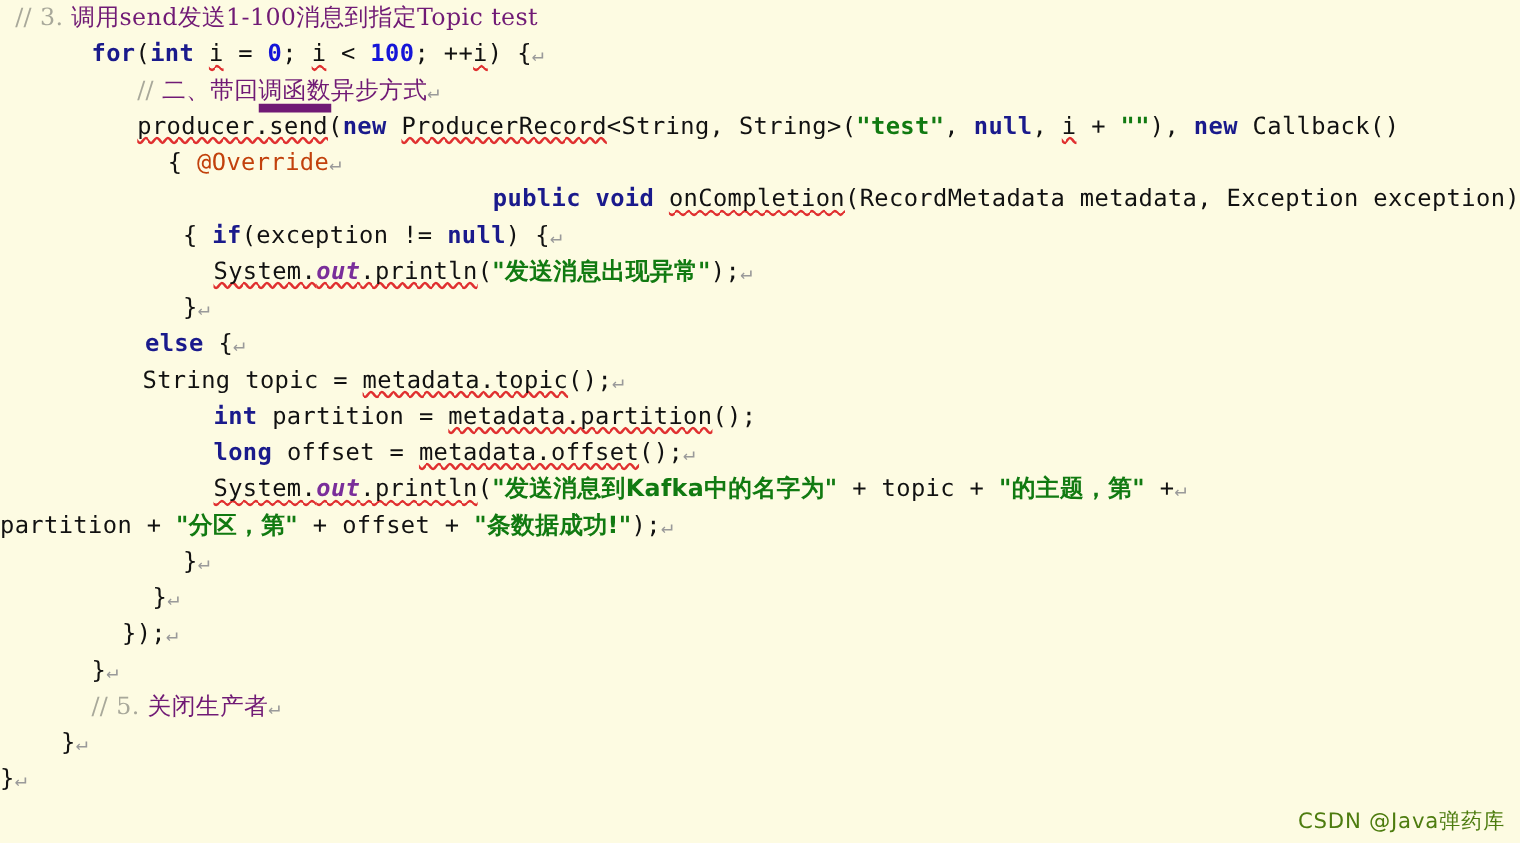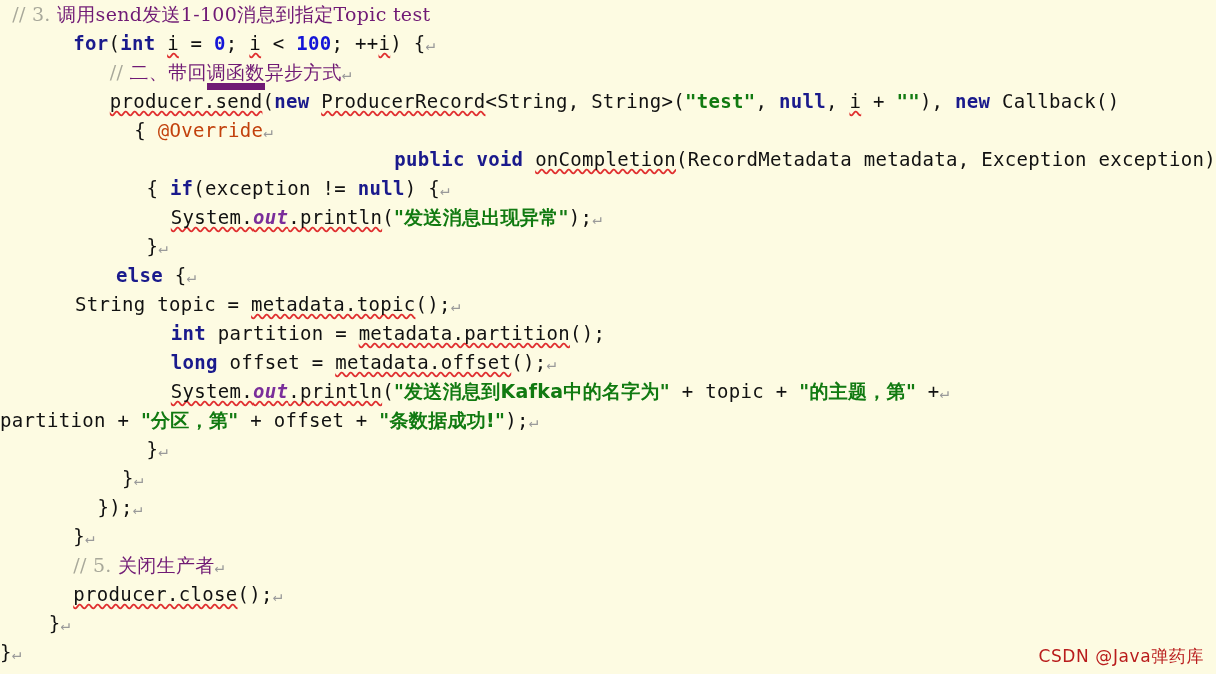--- a/index.html
+++ b/index.html
@@ -54,48 +54,47 @@
     border-bottom: 7px solid #701a75;
     padding-bottom: 0px;
   }
 
   #watermark {
     position: absolute;
     right: 12px;
     bottom: 6px;
     font-family: "DejaVu Sans", sans-serif;
     font-size: 17px;
-    color: #b91c1c;
+    color: #4d7c0f;
     letter-spacing: 0.6px;
     white-space: pre;
   }
 </style>
 </head>
 <body>
 
 <div id="code-canvas">
   <div id="code-lines">
       <div class="code-line" style="padding-left: 12.2px;"><span class="tok-comment">// 3.</span><span class="tok-cncomment"> 调用send发送1-100消息到指定Topic test</span></div>
       <div class="code-line" style="padding-left: 73.2px;"><span class="tok-keyword">for</span><span class="tok-plain">(</span><span class="tok-keyword">int</span><span class="tok-plain"> </span><span class="tok-plain sq-red">i</span><span class="tok-plain"> = </span><span class="tok-number">0</span><span class="tok-plain">; </span><span class="tok-plain sq-red">i</span><span class="tok-plain"> &lt; </span><span class="tok-number">100</span><span class="tok-plain">; ++</span><span class="tok-plain sq-red">i</span><span class="tok-plain">) {</span><span class="tok-crlf">↵</span></div>
       <div class="code-line" style="padding-left: 109.8px;"><span class="tok-comment">// </span><span class="tok-cncomment">二、带回</span><span class="tok-cncomment sq-blue">调函数</span><span class="tok-cncomment">异步方式</span><span class="tok-crlf">↵</span></div>
       <div class="code-line" style="padding-left: 109.8px;"><span class="tok-plain sq-red">producer.send</span><span class="tok-plain">(</span><span class="tok-keyword">new</span><span class="tok-plain"> </span><span class="tok-plain sq-red">ProducerRecord</span><span class="tok-plain">&lt;String, String&gt;(</span><span class="tok-string">"test"</span><span class="tok-plain">, </span><span class="tok-keyword">null</span><span class="tok-plain">, </span><span class="tok-plain sq-red">i</span><span class="tok-plain"> + </span><span class="tok-string">""</span><span class="tok-plain">), </span><span class="tok-keyword">new</span><span class="tok-plain"> Callback()</span></div>
       <div class="code-line" style="padding-left: 134.2px;"><span class="tok-plain">{ </span><span class="tok-annot">@Override</span><span class="tok-crlf">↵</span></div>
       <div class="code-line" style="padding-left: 122px; text-align: right;"><span class="tok-keyword">public void</span><span class="tok-plain"> </span><span class="tok-plain sq-red">onCompletion</span><span class="tok-plain">(RecordMetadata metadata, Exception exception)</span></div>
       <div class="code-line" style="padding-left: 146.4px;"><span class="tok-plain">{ </span><span class="tok-keyword">if</span><span class="tok-plain">(exception != </span><span class="tok-keyword">null</span><span class="tok-plain">) {</span><span class="tok-crlf">↵</span></div>
       <div class="code-line" style="padding-left: 170.8px;"><span class="tok-plain sq-red">System.</span><span class="tok-static sq-red">out</span><span class="tok-plain sq-red">.println</span><span class="tok-plain">(</span><span class="tok-cnstr">"发送消息出现异常"</span><span class="tok-plain">);</span><span class="tok-crlf">↵</span></div>
       <div class="code-line" style="padding-left: 146.4px;"><span class="tok-plain">}</span><span class="tok-crlf">↵</span></div>
       <div class="code-line" style="padding-left: 116px;"><span class="tok-keyword">else</span><span class="tok-plain"> {</span><span class="tok-crlf">↵</span></div>
-      <div class="code-line" style="padding-left: 75px;"><span class="tok-plain">String topic = </span><span class="tok-plain sq-red">metadata.topic</span><span class="tok-plain">();</span><span class="tok-crlf">↵</span></div>
+      <div class="code-line" style="padding-left: 114px;"><span class="tok-plain">String topic = </span><span class="tok-plain sq-red">metadata.topic</span><span class="tok-plain">();</span><span class="tok-crlf">↵</span></div>
       <div class="code-line" style="padding-left: 170.8px;"><span class="tok-keyword">int</span><span class="tok-plain"> partition = </span><span class="tok-plain sq-red">metadata.partition</span><span class="tok-plain">();</span></div>
       <div class="code-line" style="padding-left: 170.8px;"><span class="tok-keyword">long</span><span class="tok-plain"> offset = </span><span class="tok-plain sq-red">metadata.offset</span><span class="tok-plain">();</span><span class="tok-crlf">↵</span></div>
       <div class="code-line" style="padding-left: 170.8px;"><span class="tok-plain sq-red">System.</span><span class="tok-static sq-red">out</span><span class="tok-plain sq-red">.println</span><span class="tok-plain">(</span><span class="tok-cnstr">"发送消息到Kafka中的名字为"</span><span class="tok-plain"> + topic + </span><span class="tok-cnstr">"的主题，第"</span><span class="tok-plain"> +</span><span class="tok-crlf">↵</span></div>
       <div class="code-line" style="padding-left: 0px;"><span class="tok-plain">partition + </span><span class="tok-cnstr">"分区，第"</span><span class="tok-plain"> + offset + </span><span class="tok-cnstr">"条数据成功!"</span><span class="tok-plain">);</span><span class="tok-crlf">↵</span></div>
       <div class="code-line" style="padding-left: 146.4px;"><span class="tok-plain">}</span><span class="tok-crlf">↵</span></div>
       <div class="code-line" style="padding-left: 122px;"><span class="tok-plain">}</span><span class="tok-crlf">↵</span></div>
       <div class="code-line" style="padding-left: 97.6px;"><span class="tok-plain">});</span><span class="tok-crlf">↵</span></div>
       <div class="code-line" style="padding-left: 73.2px;"><span class="tok-plain">}</span><span class="tok-crlf">↵</span></div>
       <div class="code-line" style="padding-left: 73.2px;"><span class="tok-comment">// 5.</span><span class="tok-cncomment"> 关闭生产者</span><span class="tok-crlf">↵</span></div>
-      <div class="code-line" style="padding-left: 73.2px;"><span class="tok-plain sq-red">producer.close</span><span class="tok-plain">();</span><span class="tok-crlf">↵</span></div>
       <div class="code-line" style="padding-left: 48.8px;"><span class="tok-plain">}</span><span class="tok-crlf">↵</span></div>
       <div class="code-line" style="padding-left: 0px;"><span class="tok-plain">}</span><span class="tok-crlf">↵</span></div>
     </div>
   <div id="watermark">CSDN @Java弹药库</div>
 </div>
 
 </body></html>

